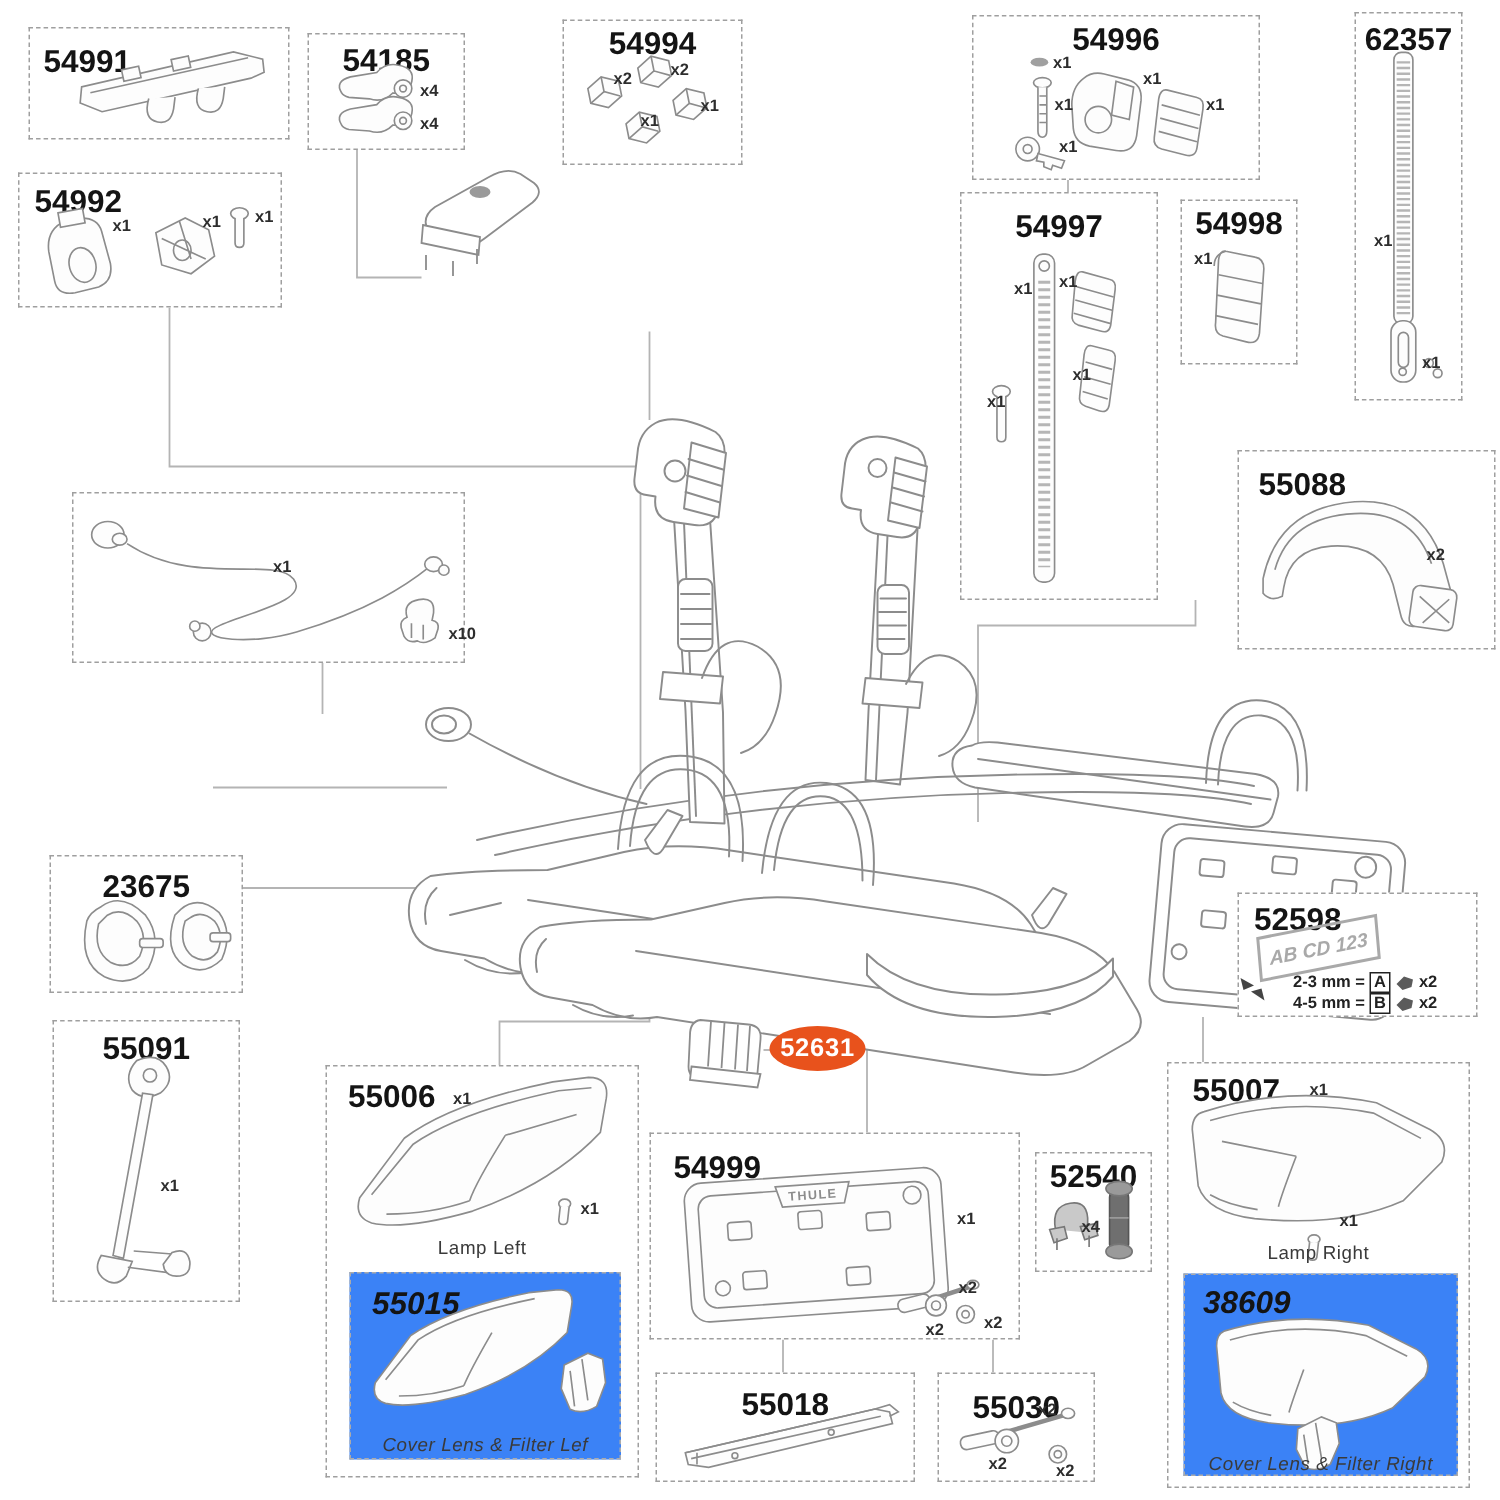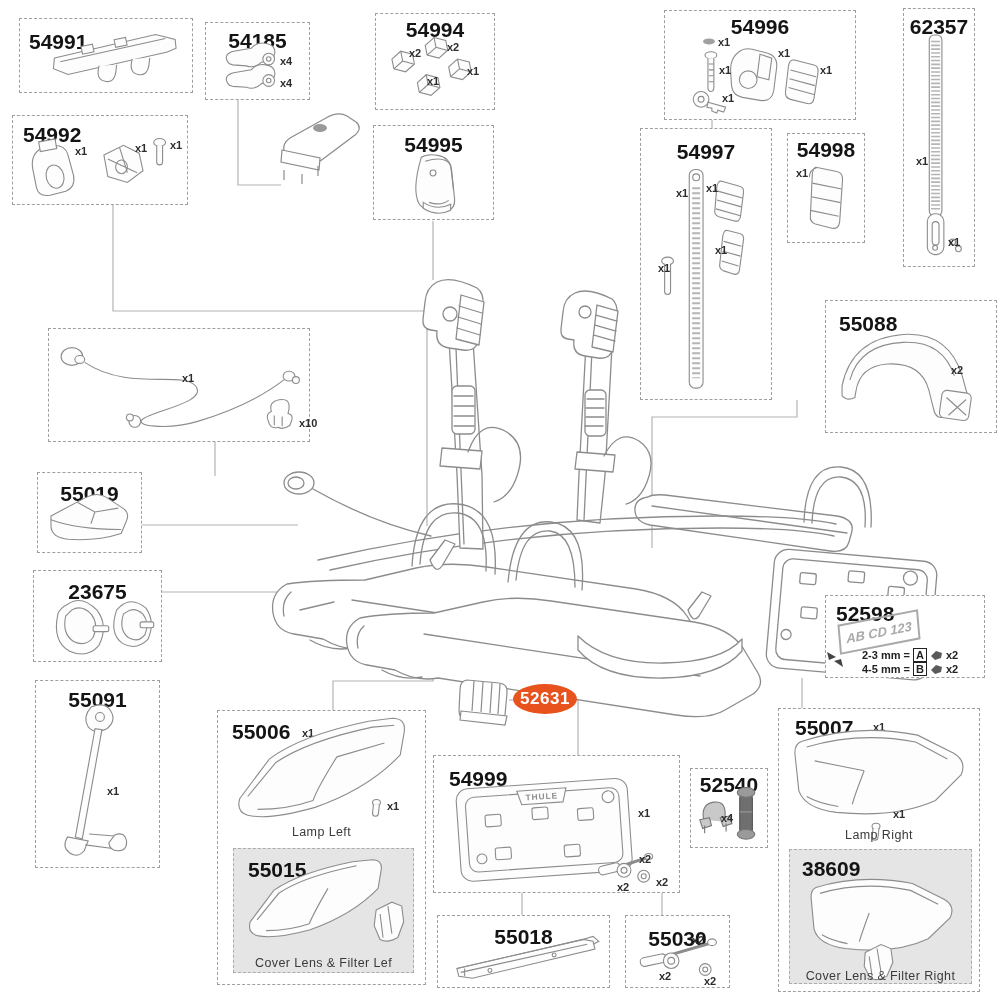--- a/index.html
+++ b/index.html
@@ -1,20 +1,20 @@
 <!DOCTYPE html>
 <html><head>
 <meta charset="utf-8">
 <style>
   html,body{margin:0;padding:0;background:#fff;}
   #page{position:relative;width:1000px;height:1000px;background:#fff;
         font-family:"Liberation Sans",sans-serif;overflow:hidden;}
   #art{position:absolute;left:0;top:0;width:1000px;height:1000px;z-index:1;}
   .pbox{position:absolute;border:1px dashed #9f9f9f;background:#fff;z-index:2;box-sizing:border-box;}
-  .inbox{position:absolute;border:1px dashed #ababab;background:#e5e5e5;box-sizing:border-box;}
+  .inbox{position:absolute;border:1px dashed #ababab;background:#3b82f6;box-sizing:border-box;font-style:italic;}
   .pnum{position:absolute;font-weight:700;font-size:21px;color:#141414;line-height:1;white-space:nowrap;text-align:right;}
   .ctr{left:0;right:0;text-align:center;}
   .qty{position:absolute;font-size:11px;font-weight:700;color:#2d2d2d;line-height:1;white-space:nowrap;}
   .cap{position:absolute;font-size:12.5px;color:#3a3a3a;letter-spacing:.4px;line-height:1;white-space:nowrap;}
   .ico{position:absolute;left:0;top:0;width:100%;height:100%;}
   .ico path,.ico rect,.ico circle,.ico ellipse,.ico line{vector-effect:non-scaling-stroke;}
   #hl{position:absolute;left:513px;top:684px;width:64px;height:30px;background:#e8521c;
       border-radius:50%;z-index:3;display:flex;align-items:center;justify-content:center;
       color:#fff;font-weight:700;font-size:17px;letter-spacing:.5px;}
   
@@ -174,21 +174,21 @@
       <path d="M42,70 l9,-8 l12,3 l2,10 l-9,8 l-12,-3 z"></path>
           <path d="M51,62 l2,10 l11,3 M53,72 l-9,8" fill="none"></path>
     </g>
   </svg>
   <span class="qty" style="left:33px;top:34px">x2</span>
   <span class="qty" style="left:71px;top:28px">x2</span>
   <span class="qty" style="left:91px;top:52px">x1</span>
   <span class="qty" style="left:51px;top:62px">x1</span>
 </div>
 
-<div class="pbox" style="left:664px;top:10px;width:192px;height:110px">
+<div class="pbox" style="left:648px;top:10px;width:192px;height:110px">
   <span class="pnum ctr" style="top:5px">54996</span>
   <svg class="ico" viewBox="0 0 192 110">
     <g stroke="#8c8c8c" fill="#fdfdfd" stroke-width="1.1">
       <ellipse cx="44" cy="31" rx="6" ry="3" fill="#a0a0a0" stroke="none"></ellipse>
       <ellipse cx="46" cy="45" rx="6" ry="3.5"></ellipse>
           <path d="M43,48 l0,30 q0,4 3,4 q3,0 3,-4 l0,-30" fill="#fdfdfd"></path>
       <path d="M44,54 h5 M44,60 h5 M44,66 h5 M44,72 h5" fill="none"></path>
       <circle cx="36" cy="90" r="8"></circle>
           <circle cx="36" cy="90" r="3" fill="none"></circle>
       <path d="M43,93 l18,5 l-2,5 l-6,-2 l-1,3 l-5,-2 l0,-3 l-5,-1 z"></path>
@@ -235,31 +235,20 @@
       <ellipse cx="110" cy="52" rx="6" ry="7" fill="none"></ellipse>
       <ellipse cx="149" cy="27" rx="6" ry="4"></ellipse>
           <path d="M146,30 l0,17 q0,3 3,3 q3,0 3,-3 l0,-17" fill="#fdfdfd"></path>
     </g>
   </svg>
   <span class="qty" style="left:62px;top:30px">x1</span>
   <span class="qty" style="left:122px;top:27px">x1</span>
   <span class="qty" style="left:157px;top:24px">x1</span>
 </div>
 
-<div class="pbox" style="left:373px;top:125px;width:121px;height:95px">
-  <span class="pnum ctr" style="top:8px">54995</span>
-  <svg class="ico" viewBox="0 0 121 95">
-    <g stroke="#8c8c8c" fill="#fdfdfd" stroke-width="1.1">
-      <path d="M48,32 q-10,34 -2,48 q10,11 27,7 q10,-2 9,-13 l-3,-29 q-2,-13 -14,-15 q-11,-2 -17,2 z"></path>
-      <path d="M52,36 q20,-6 26,4 l3,26 M56,78 q12,4 20,-2" fill="none"></path>
-      <circle cx="60" cy="48" r="3" fill="none"></circle>
-      <path d="M50,78 q14,9 28,2 l0,6 q-14,7 -28,-2 z"></path>
-    </g>
-  </svg>
-</div>
 
 <div class="pbox" style="left:640px;top:128px;width:132px;height:272px">
   <span class="pnum ctr" style="top:12px">54997</span>
   <svg class="ico" viewBox="0 0 132 272">
     <g stroke="#8c8c8c" fill="#fdfdfd" stroke-width="1.1">
       <rect x="49" y="40" width="14" height="222" rx="6"></rect>
       <circle cx="56" cy="48" r="3.5" fill="none"></circle>
       <line x1="56" y1="58" x2="56" y2="252" stroke="#b5b5b5" stroke-width="8" stroke-dasharray="2 3" fill="none"></line>
       <path d="M82,52 l18,5 q5,1 4,7 l-3,24 q-1,6 -7,4 l-15,-4 q-5,-2 -4,-7 l2,-23 q1,-7 5,-6 z"></path>
       <path d="M78,62 l25,7 M77,71 l25,7 M76,80 l25,7" fill="none"></path>
@@ -311,29 +300,20 @@
       <ellipse cx="243" cy="48" rx="6" ry="5"></ellipse>
           <circle cx="250" cy="52" r="3.5"></circle>
       <path d="M225,84 q-3,-10 8,-12 q11,-2 10,9 l-1,5 q5,1 4,6 l-2,6 q-7,5 -12,2 q-6,2 -9,-3 l-2,-6 q-1,-5 4,-7 z"></path>
       <path d="M228,88 v10 M236,89 v10" fill="none"></path>
     </g>
   </svg>
   <span class="qty" style="left:133px;top:44px">x1</span>
   <span class="qty" style="left:250px;top:89px">x10</span>
 </div>
 
-<div class="pbox" style="left:37px;top:472px;width:105px;height:81px">
-  <span class="pnum ctr" style="top:10px">55019</span>
-  <svg class="ico" viewBox="0 0 105 81">
-    <g stroke="#8c8c8c" fill="#fdfdfd" stroke-width="1.1">
-      <path d="M13,44 L49,25 Q60,19 70,25 L88,37 Q94,42 90,50 L85,62 Q60,70 31,68 Q13,66 13,54 z"></path>
-      <path d="M13,48 Q40,58 85,58 M40,30 l18,10 l24,-4 M58,40 l-4,12" fill="none"></path>
-    </g>
-  </svg>
-</div>
 
 <div class="pbox" style="left:33px;top:570px;width:129px;height:92px">
   <span class="pnum ctr" style="top:10px">23675</span>
   <svg class="ico" viewBox="0 0 129 92">
     <g stroke="#8c8c8c" fill="#fdfdfd" stroke-width="1.1">
       <path d="M24,44 q-6,28 12,38 q18,8 30,-6 q10,-20 -2,-36 q-16,-16 -30,-6 q-8,4 -10,10 z"></path>
       <path d="M32,46 q-4,18 8,26 q12,6 20,-4 q6,-14 -2,-24 q-10,-10 -20,-4 z" fill="none"></path>
       <rect x="60" y="56" width="16" height="6" rx="2"></rect>
       <path d="M84,40 q-8,24 6,34 q14,8 26,-4 q8,-18 -2,-32 q-14,-12 -26,-2 z"></path>
       <path d="M91,44 q-5,16 5,24 q10,6 17,-3 q5,-12 -2,-21 q-9,-8 -17,-2 z" fill="none"></path>

